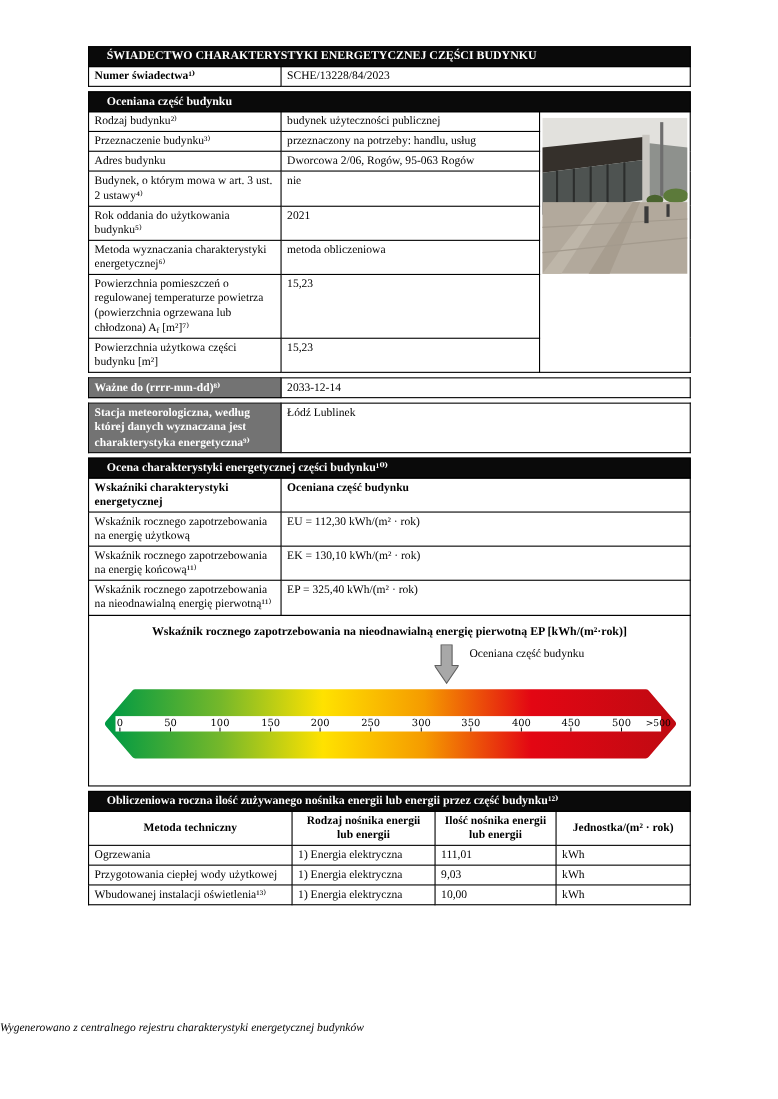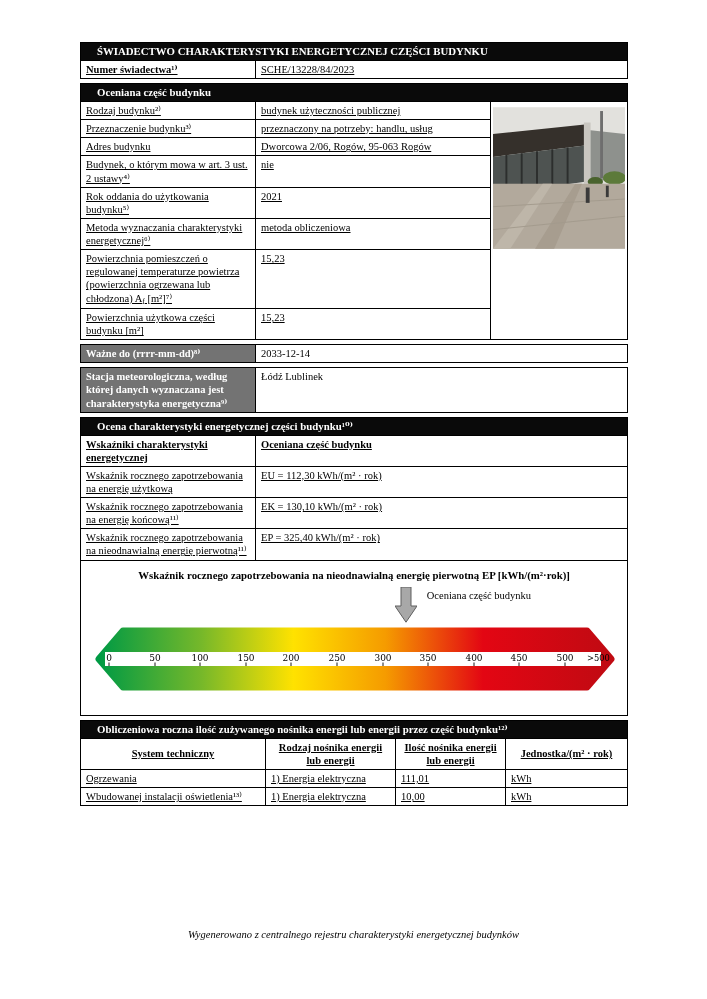--- a/index.html
+++ b/index.html
@@ -2,40 +2,40 @@
 <html lang="pl"><head>
 <meta charset="utf-8">
 <style>
   * { margin:0; padding:0; box-sizing:border-box; }
   html,body { width:707px; height:999px; background:#fff; overflow:hidden;
     font-family:"Liberation Serif","DejaVu Serif",serif; font-size:10.5px; color:#000; }
   body { position:relative; }
   .doc { position:absolute; left:80px; top:42px; width:548px; }
   .bar { background:#0a0a0a; color:#fff; font-weight:bold; padding:2px 16px;
     font-size:10.8px; border:1px solid #000; line-height:1.2; }
-  .join { margin-top:-1px;text-decoration:underline; }
+  .join { margin-top:-1px; }
   .gap4 { height:4px; }
   table { border-collapse:collapse; width:100%; table-layout:fixed; }
   td { border:1px solid #000; padding:2px 5px; vertical-align:top; line-height:1.25; }
   .dark-cell { background:#737373; color:#fff; font-weight:bold; }
   .bold { font-weight:bold; }
   .ch { text-align:center; font-weight:bold; vertical-align:middle; }
   sub.s { font-size:7.5px; vertical-align:-2px; }
   .photo-cell { padding:2px; }
   .photo-cell svg { display:block; width:100%; height:148px; }
   
   .scale-box { border:1px solid #000; margin-top:-1px; padding:8px 14px 24px 14px; }
   .scale-title { font-weight:bold; text-align:center; font-size:10.8px; margin-bottom:4px; }
   .marker-row { position:relative; height:42px; width:520px; margin:0 auto; }
   .marker { position:absolute; top:2px; display:flex; align-items:flex-start; white-space:nowrap; }
   .marker svg { margin-left:-11px; display:block; }
   .marker-label { margin-left:10px; margin-top:3px; font-size:10.5px; }
   .bar-svg { display:block; width:520px; height:64px; margin:0 auto; }
   .bar-svg text { font-family:"DejaVu Serif","Liberation Serif",serif; }
-  .footer { position:absolute; left:0; top:929px; width:707px; text-align:center;
+  .footer { position:absolute; left:0; top:929px; width:707px; 
     font-style:italic; font-size:10.5px; }
 </style>
 </head>
 <body>
 
 <div class="doc">
 
   <div class="bar">ŚWIADECTWO CHARAKTERYSTYKI ENERGETYCZNEJ CZĘŚCI BUDYNKU</div>
 
   <table class="join">
@@ -232,32 +232,38 @@
   <div class="bar">Obliczeniowa roczna ilość zużywanego nośnika energii lub energii przez część budynku¹²⁾</div>
   <table class="join">
     <colgroup>
         <col style="width:185px">
         <col style="width:130px">
         <col style="width:110px">
         <col>
       </colgroup>
     <tbody>
         <tr>
-      <td class="ch">System techniczny</td>
+      <td class="ch">Metoda techniczny</td>
       <td class="ch">Rodzaj nośnika energii lub energii</td>
       <td class="ch">Ilość nośnika energii lub energii</td>
       <td class="ch">Jednostka/(m² · rok)</td>
     </tr>
     <tr>
       <td>Ogrzewania</td>
       <td>1) Energia elektryczna</td>
       <td>111,01</td>
       <td>kWh</td>
     </tr>
     <tr>
+      <td>Przygotowania ciepłej wody użytkowej</td>
+      <td>1) Energia elektryczna</td>
+      <td>9,03</td>
+      <td>kWh</td>
+    </tr>
+    <tr>
       <td>Wbudowanej instalacji oświetlenia¹³⁾</td>
       <td>1) Energia elektryczna</td>
       <td>10,00</td>
       <td>kWh</td>
     </tr>
   </tbody>
     </table>
 
 </div>
 

